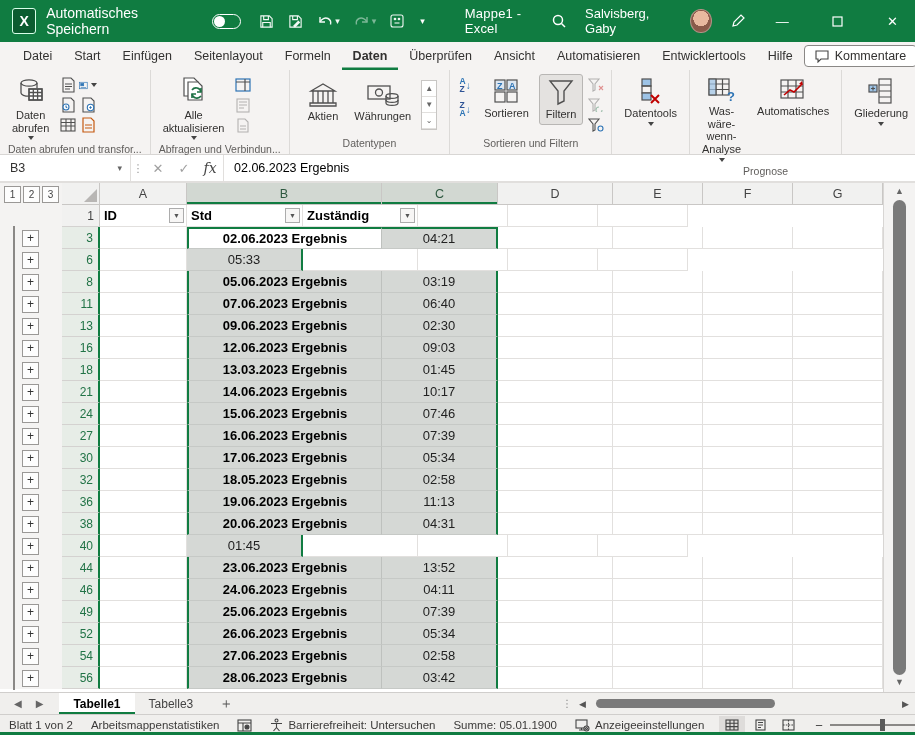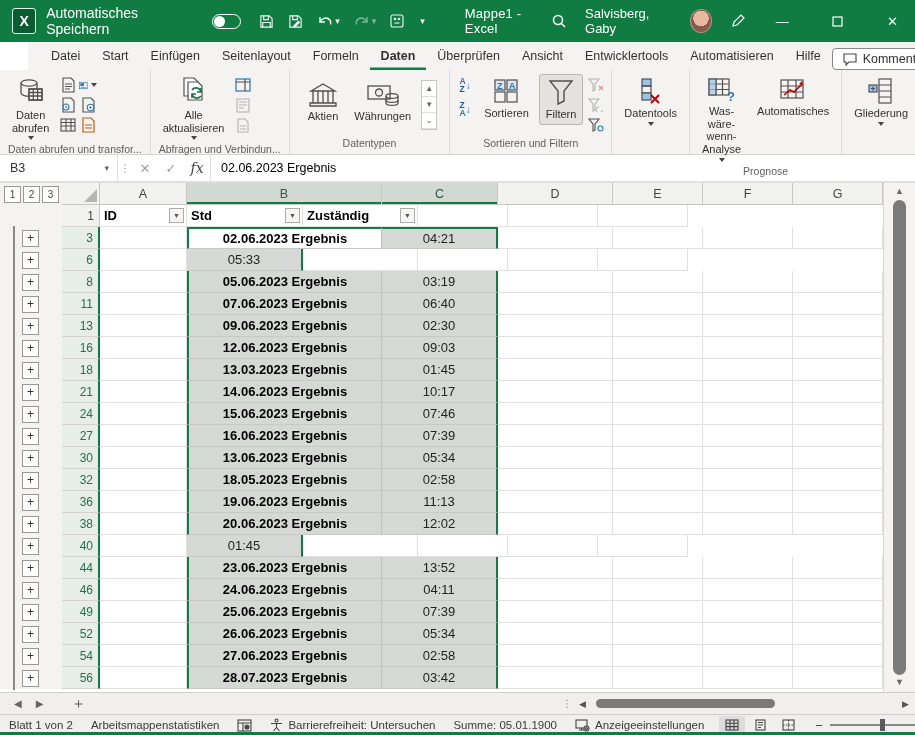--- a/index.html
+++ b/index.html
@@ -17,21 +17,21 @@
   .qat { display:flex; align-items:center; gap:14px; margin-left:18px; font-size:15px; }
   .qat .ico { opacity:.95; display:flex; align-items:center; }
   .qat .dim { opacity:.45; }
   .chev-w { font-size:9px; margin-left:2px; }
   .wb-title { margin-left:40px; font-size:13px; letter-spacing:.2px; }
   .tb-right { margin-left:auto; display:flex; align-items:center; gap:18px; padding-right:4px; }
   .avatar { width:24px; height:24px; border-radius:50%; background:radial-gradient(circle at 50% 38%, #e8b9a0 0 45%, #8a5a4a 46% 100%); border:1px solid #ffffff55; }
   .winbtn { width:42px; height:42px; display:flex; align-items:center; justify-content:center; font-size:13px; }
 
   
-  .ribbontabs { height:28px; background:#F5F3F2; display:flex; align-items:flex-end; padding-left:12px; flex:0 0 auto;margin-left:28px; }
+  .ribbontabs { height:28px; background:#F5F3F2; display:flex; align-items:center; padding-left:12px; flex:0 0 auto; }
   .rtab { padding:0 11px; height:100%; display:flex; align-items:center; font-size:12.5px; color:#323130; cursor:default; }
   .rtab.active { font-weight:700; box-shadow:inset 0 -2.5px 0 #107C41; }
   .rtabs-right { margin-left:auto; display:flex; align-items:center; gap:8px; padding-right:8px; }
   .btn-comments { display:flex; align-items:center; gap:6px; border:1px solid #8A8886; border-radius:4px; background:#fff;
       height:22px; padding:0 10px; font-size:12.5px; }
 
   
   .ribbon { height:85px; background:#F5F3F2; border-bottom:1px solid #D8D6D4; display:flex; flex:0 0 auto; }
   .rgroup { display:flex; flex-direction:column; position:relative; padding:4px 6px 0 6px; border-right:1px solid #DCDAD8; }
   .rgroup .gbody { flex:1; display:flex; align-items:flex-start; gap:4px; }
@@ -43,21 +43,21 @@
   .smallcol { display:flex; flex-direction:column; gap:2px; margin-top:2px; }
   .sicon { width:18px; height:18px; display:flex; align-items:center; justify-content:center; }
   .dim4 { opacity:.4; }
   .chev { display:inline-block; width:0; height:0; border-left:3.5px solid transparent; border-right:3.5px solid transparent; border-top:4px solid #444; vertical-align:middle; }
   .gallery-scroll { width:16px; border:1px solid #C8C6C4; background:#fff; display:flex; flex-direction:column; margin-top:6px; }
   .gallery-scroll div { height:16px; display:flex; align-items:center; justify-content:center; font-size:8px; color:#666; border-bottom:1px solid #E1DFDD; }
   .sortletters { font-size:8.5px; font-weight:700; line-height:1; color:#2F5496; display:flex; flex-direction:column; }
 
   
   .fbar { height:28px; display:flex; align-items:stretch; background:#fff; border-bottom:2px solid #E1DFDD; flex:0 0 auto; }
-  .namebox { width:118px; display:flex; align-items:center; padding-left:10px; font-size:12.5px; border-right:1px solid #E1DFDD; }
+  .namebox { width:131px; display:flex; align-items:center; padding-left:10px; font-size:12.5px; border-right:1px solid #E1DFDD; }
   .namebox .nb-chev { margin-left:auto; padding-right:8px; color:#666; }
   .fbar .dots { width:14px; display:flex; align-items:center; justify-content:center; color:#999; font-size:11px; }
   .fbtn { width:26px; display:flex; align-items:center; justify-content:center; color:#A0A0A0; font-size:13px; }
   .fx { font-family:"DejaVu Serif", serif; font-style:italic; color:#444; font-size:14px; }
   .fcontent { flex:1; display:flex; align-items:center; padding-left:10px; font-size:12.5px; color:#000; border-left:1px solid #E1DFDD; }
 
   
   .gridwrap { height:509px; display:flex; flex:0 0 auto; overflow:hidden; background:#fff; }
   .gridleft { width:883px; display:flex; flex-direction:column; }
   .grid-row { display:flex; height:22px; flex:0 0 auto; }
@@ -196,22 +196,22 @@
 <div class="ribbontabs">
   <div id="ribbon-tabs" style="display:flex;height:100%;">
       <div class="rtab">Datei</div>
       <div class="rtab">Start</div>
       <div class="rtab">Einfügen</div>
       <div class="rtab">Seitenlayout</div>
       <div class="rtab">Formeln</div>
       <div class="rtab active">Daten</div>
       <div class="rtab">Überprüfen</div>
       <div class="rtab">Ansicht</div>
+      <div class="rtab">Automatisieren</div>
       <div class="rtab">Entwicklertools</div>
-      <div class="rtab">Automatisieren</div>
       <div class="rtab">Hilfe</div>
     </div>
   <div class="rtabs-right">
     <div class="btn-comments">
       <svg width="14" height="13" viewBox="0 0 14 13" fill="none" stroke="#444" stroke-width="1.1">
           <path d="M1 1h12v8H6l-3 3V9H1z"></path>
         </svg>
       <span>Kommentare</span>
     </div>
 
@@ -649,21 +649,21 @@
     <div class="cell col-e"></div>
     <div class="cell col-f"></div>
     <div class="cell col-g"></div>
   </div>
         <div class="grid-row">
     <div class="gutter with-line">
       <button class="plusbtn">+</button>
     </div>
     <div class="rowhdr sel">30</div>
     <div class="cell col-a"></div>
-    <div class="cell col-b dcell-b">13.06.2023 Ergebnis</div>
+    <div class="cell col-b dcell-b">17.06.2023 Ergebnis</div>
     <div class="cell col-c dcell-c">05:34</div>
     <div class="cell col-d"></div>
     <div class="cell col-e"></div>
     <div class="cell col-f"></div>
     <div class="cell col-g"></div>
   </div>
         <div class="grid-row">
     <div class="gutter with-line">
       <button class="plusbtn">+</button>
     </div>
@@ -689,21 +689,21 @@
     <div class="cell col-f"></div>
     <div class="cell col-g"></div>
   </div>
         <div class="grid-row">
     <div class="gutter with-line">
       <button class="plusbtn">+</button>
     </div>
     <div class="rowhdr sel">38</div>
     <div class="cell col-a"></div>
     <div class="cell col-b dcell-b">20.06.2023 Ergebnis</div>
-    <div class="cell col-c dcell-c">12:02</div>
+    <div class="cell col-c dcell-c">04:31</div>
     <div class="cell col-d"></div>
     <div class="cell col-e"></div>
     <div class="cell col-f"></div>
     <div class="cell col-g"></div>
   </div>
         <div class="grid-row">
     <div class="gutter with-line">
       <button class="plusbtn">+</button>
     </div>
     <div class="rowhdr sel">40</div>
@@ -778,41 +778,45 @@
     <div class="cell col-e"></div>
     <div class="cell col-f"></div>
     <div class="cell col-g"></div>
   </div>
         <div class="grid-row">
     <div class="gutter with-line">
       <button class="plusbtn">+</button>
     </div>
     <div class="rowhdr sel">56</div>
     <div class="cell col-a"></div>
-    <div class="cell col-b dcell-b">28.07.2023 Ergebnis</div>
+    <div class="cell col-b dcell-b">28.06.2023 Ergebnis</div>
     <div class="cell col-c dcell-c">03:42</div>
     <div class="cell col-d"></div>
     <div class="cell col-e"></div>
     <div class="cell col-f"></div>
     <div class="cell col-g"></div>
   </div>
       </div>
   </div>
   <div class="vscroll">
     <div class="arr">▲</div>
     <div class="thumb"></div>
     <div class="arr">▼</div>
   </div>
 </div>
 
 <div class="sheetbar">
   <div class="navarrows">
     <span>◀</span>
     <span>▶</span>
   </div>
+  <div id="sheet-tabs" style="display:flex;">
+      <div class="stab active">Tabelle1</div>
+      <div class="stab">Tabelle3</div>
+    </div>
   <div class="newsheet">＋</div>
   <div class="hscroll-zone">
     <span class="splitdots">⋮</span>
     <div class="hscroll">
       <span class="arr">◀</span>
       <div class="track">
           <div class="thumb"></div>
         </div>
       <span class="arr">▶</span>
     </div>

